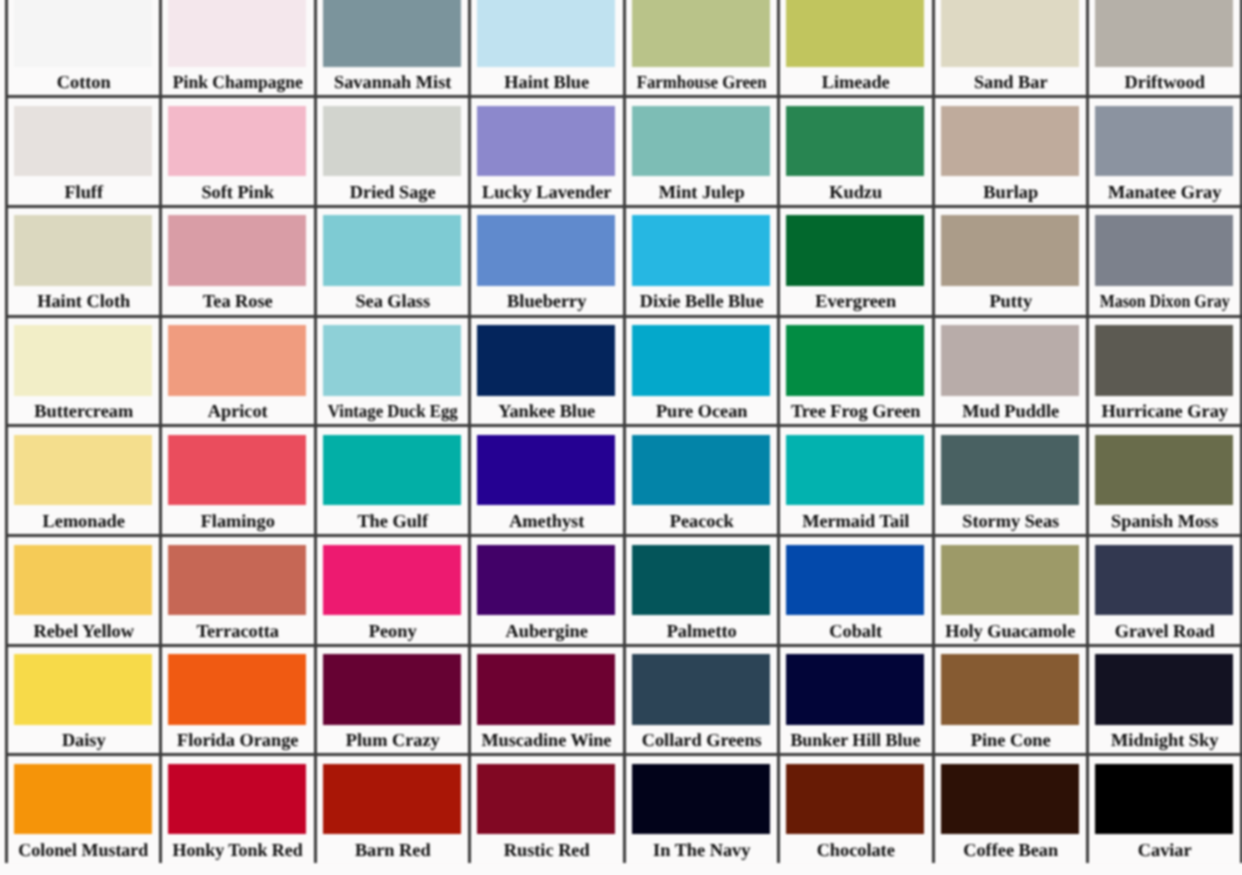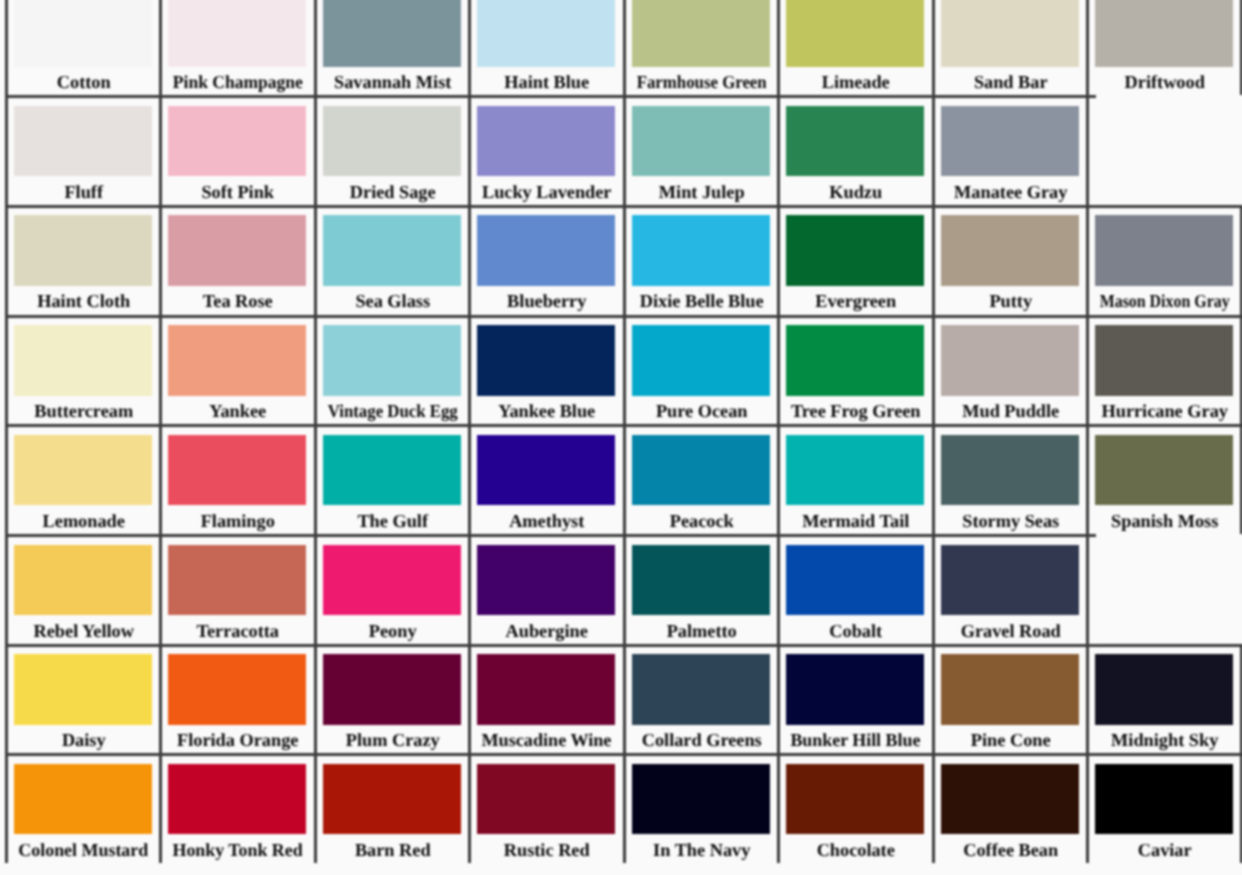--- a/index.html
+++ b/index.html
@@ -84,20 +84,24 @@
           </div>
           <div class="cell">
             <div class="swatch" style="background: rgb(125, 189, 181);"></div>
             <div class="label"><span>Mint Julep</span></div>
           </div>
           <div class="cell">
             <div class="swatch" style="background: rgb(40, 133, 81);"></div>
             <div class="label"><span>Kudzu</span></div>
           </div>
           <div class="cell">
+            <div class="swatch" style="background: rgb(191, 171, 156);"></div>
+            <div class="label"><span>Burlap</span></div>
+          </div>
+          <div class="cell">
             <div class="swatch" style="background: rgb(139, 147, 160);"></div>
             <div class="label"><span>Manatee Gray</span></div>
           </div>
           <div class="cell edge"></div>
         </div>
         <div class="row">
           <div class="cell">
             <div class="swatch" style="background: rgb(219, 216, 191);"></div>
             <div class="label"><span>Haint Cloth</span></div>
           </div>
@@ -131,21 +135,21 @@
           </div>
           <div class="cell edge"></div>
         </div>
         <div class="row">
           <div class="cell">
             <div class="swatch" style="background: rgb(242, 238, 199);"></div>
             <div class="label"><span>Buttercream</span></div>
           </div>
           <div class="cell">
             <div class="swatch" style="background: rgb(240, 156, 127);"></div>
-            <div class="label"><span>Yankee</span></div>
+            <div class="label"><span>Apricot</span></div>
           </div>
           <div class="cell">
             <div class="swatch" style="background: rgb(142, 208, 215);"></div>
             <div class="label"><span style="transform: scaleX(0.918525);">Vintage Duck Egg</span></div>
           </div>
           <div class="cell">
             <div class="swatch" style="background: rgb(4, 37, 92);"></div>
             <div class="label"><span>Yankee Blue</span></div>
           </div>
           <div class="cell">
@@ -218,20 +222,24 @@
             <div class="swatch" style="background: rgb(66, 1, 104);"></div>
             <div class="label"><span>Aubergine</span></div>
           </div>
           <div class="cell">
             <div class="swatch" style="background: rgb(4, 85, 90);"></div>
             <div class="label"><span>Palmetto</span></div>
           </div>
           <div class="cell">
             <div class="swatch" style="background: rgb(3, 73, 171);"></div>
             <div class="label"><span>Cobalt</span></div>
+          </div>
+          <div class="cell">
+            <div class="swatch" style="background: rgb(157, 154, 104);"></div>
+            <div class="label"><span style="transform: scaleX(0.996169);">Holy Guacamole</span></div>
           </div>
           <div class="cell">
             <div class="swatch" style="background: rgb(50, 56, 80);"></div>
             <div class="label"><span>Gravel Road</span></div>
           </div>
           <div class="cell edge"></div>
         </div>
         <div class="row">
           <div class="cell">
             <div class="swatch" style="background: rgb(247, 218, 73);"></div>

